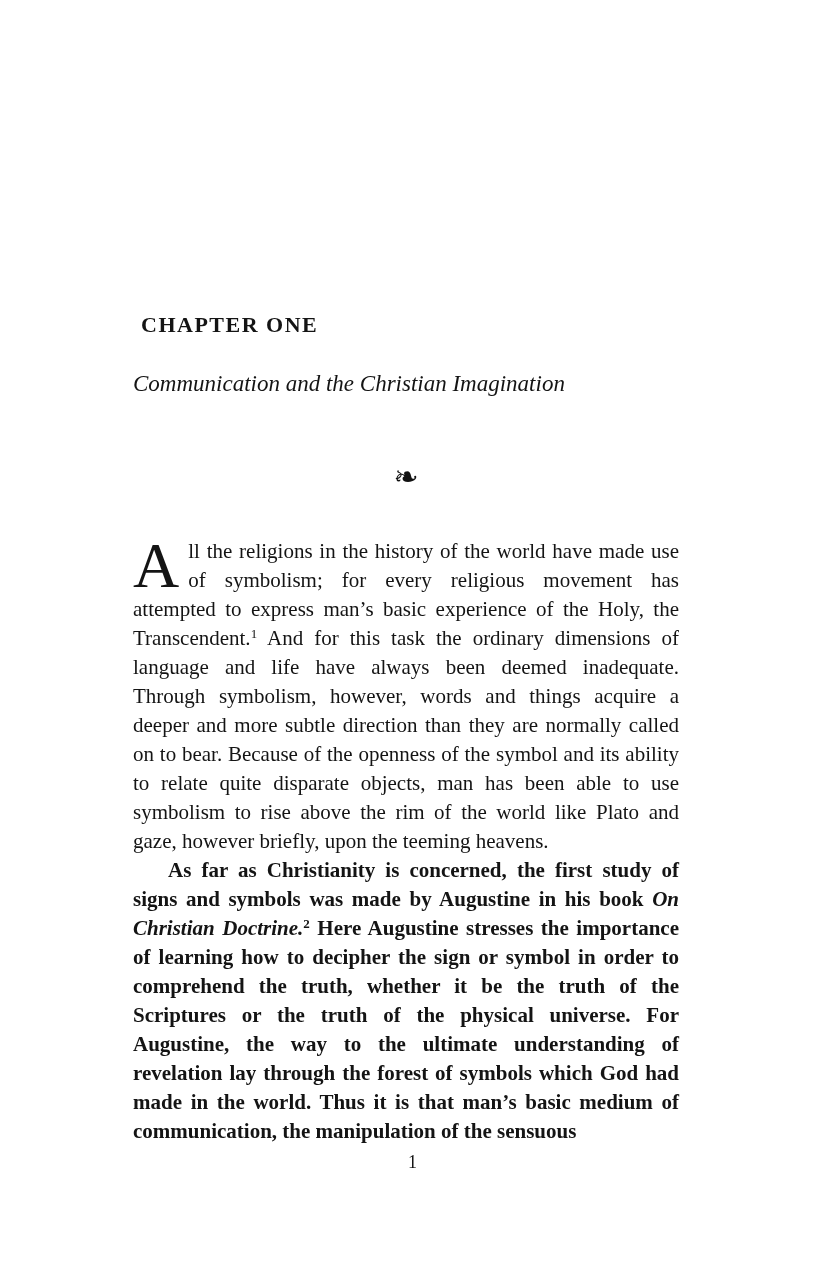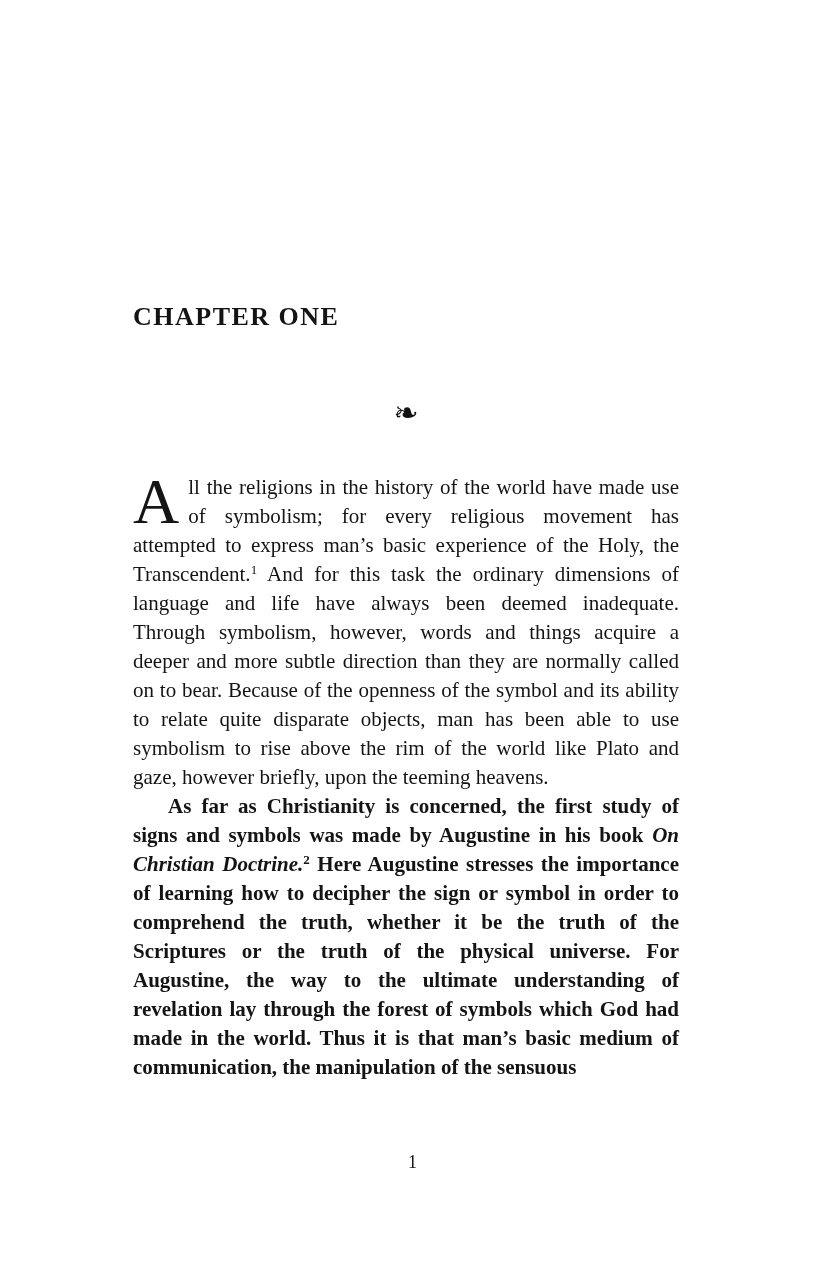--- a/index.html
+++ b/index.html
@@ -16,22 +16,22 @@
     font-family: "Liberation Serif", "DejaVu Serif", serif;
     overflow: hidden;
   }
   .content {
     position: absolute;
     left: 133px;
     top: 300px;
     width: 546px;
   }
   .chapter-title {
-    margin: 0;
-    font-size: 26px;
+    margin: 8px;
+    font-size: 22px;
     font-weight: 600;
     letter-spacing: 1.5px;
     line-height: 34px;
     color: #141414;
   }
   .chapter-subtitle {
     margin: 28px 0 0 0;
     font-style: italic;
     font-weight: 400;
     font-size: 23px;
@@ -80,20 +80,21 @@
     font-size: 18px;
     color: #141414;
   }
 </style>
 </head>
 <body>
 
 <div class="page">
   <div class="content">
     <h1 class="chapter-title">CHAPTER ONE</h1>
+    <h2 class="chapter-subtitle">Communication and the Christian Imagination</h2>
     <div class="ornament">❧</div>
     <div class="body-text">
         <p><span class="dropcap">A</span><span>ll the religions in the history of the world have made use of symbolism; for every religious movement has attempted to express man’s basic experience of the Holy, the Transcendent.</span><sup>1</sup><span> And for this task the ordinary dimensions of language and life have always been deemed inadequate. Through symbolism, however, words and things acquire a deeper and more subtle direction than they are normally called on to bear. Because of the openness of the symbol and its ability to relate quite disparate objects, man has been able to use symbolism to rise above the rim of the world like Plato and gaze, however briefly, upon the teeming heavens.</span></p>
         <p class="indent"><span>As far as Christianity is concerned, the first study of signs and symbols was made by Augustine in his book </span><em>On Christian Doctrine.</em><sup>2</sup><span> Here Augustine stresses the importance of learning how to decipher the sign or symbol in order to comprehend the truth, whether it be the truth of the Scriptures or the truth of the physical universe. For Augustine, the way to the ultimate understanding of revelation lay through the forest of symbols which God had made in the world. Thus it is that man’s basic medium of communication, the manipulation of the sensuous</span></p>
       </div>
   </div>
   <div class="folio">1</div>
 </div>
 
 </body></html>

